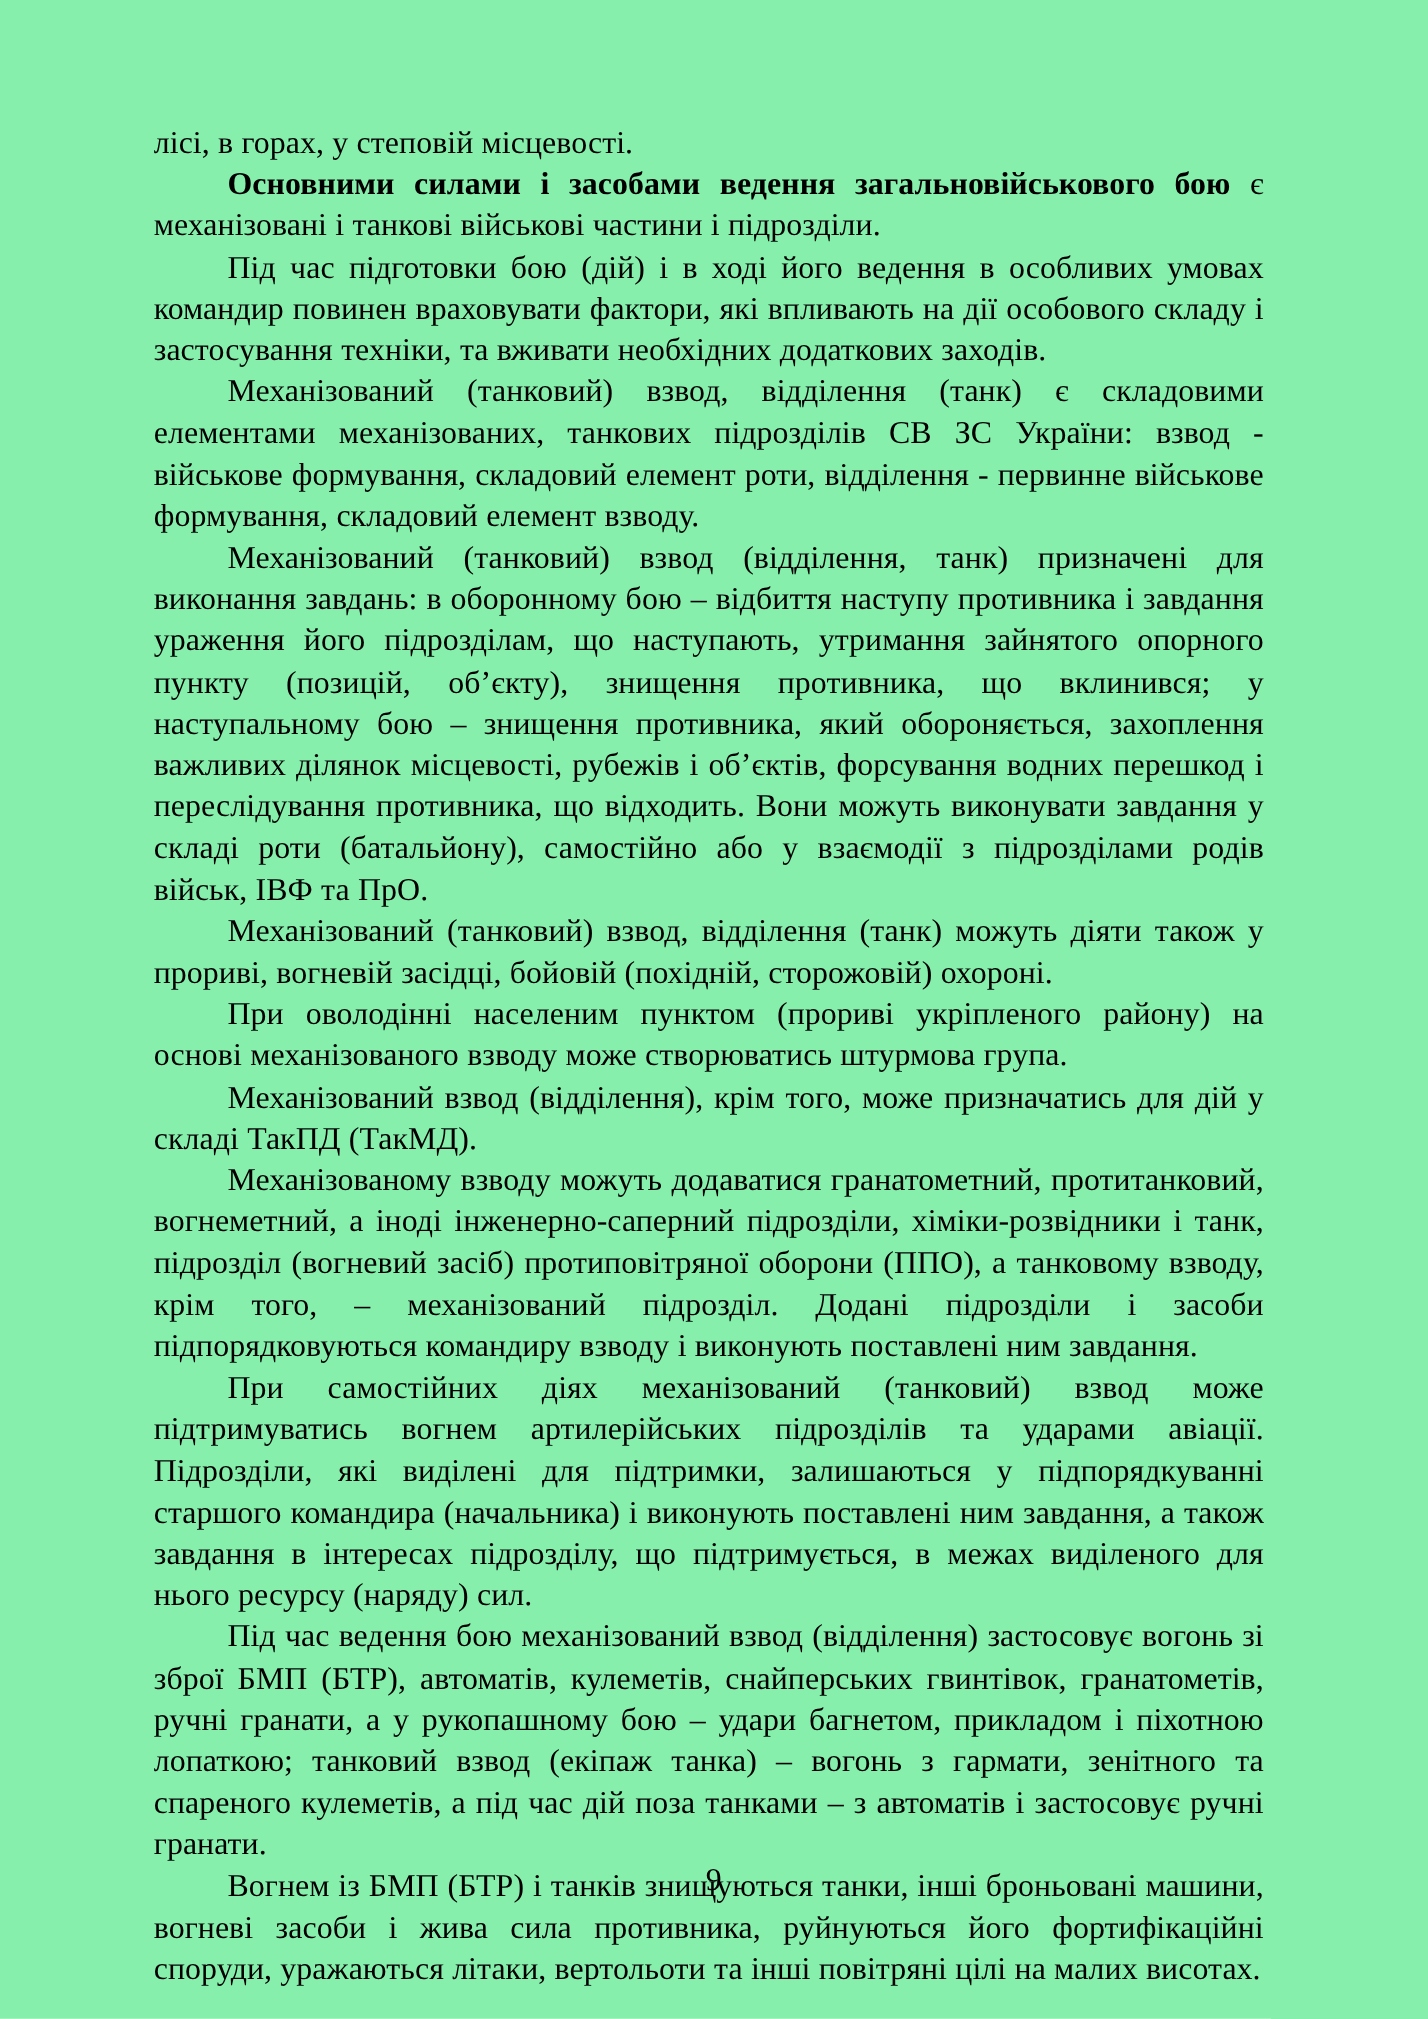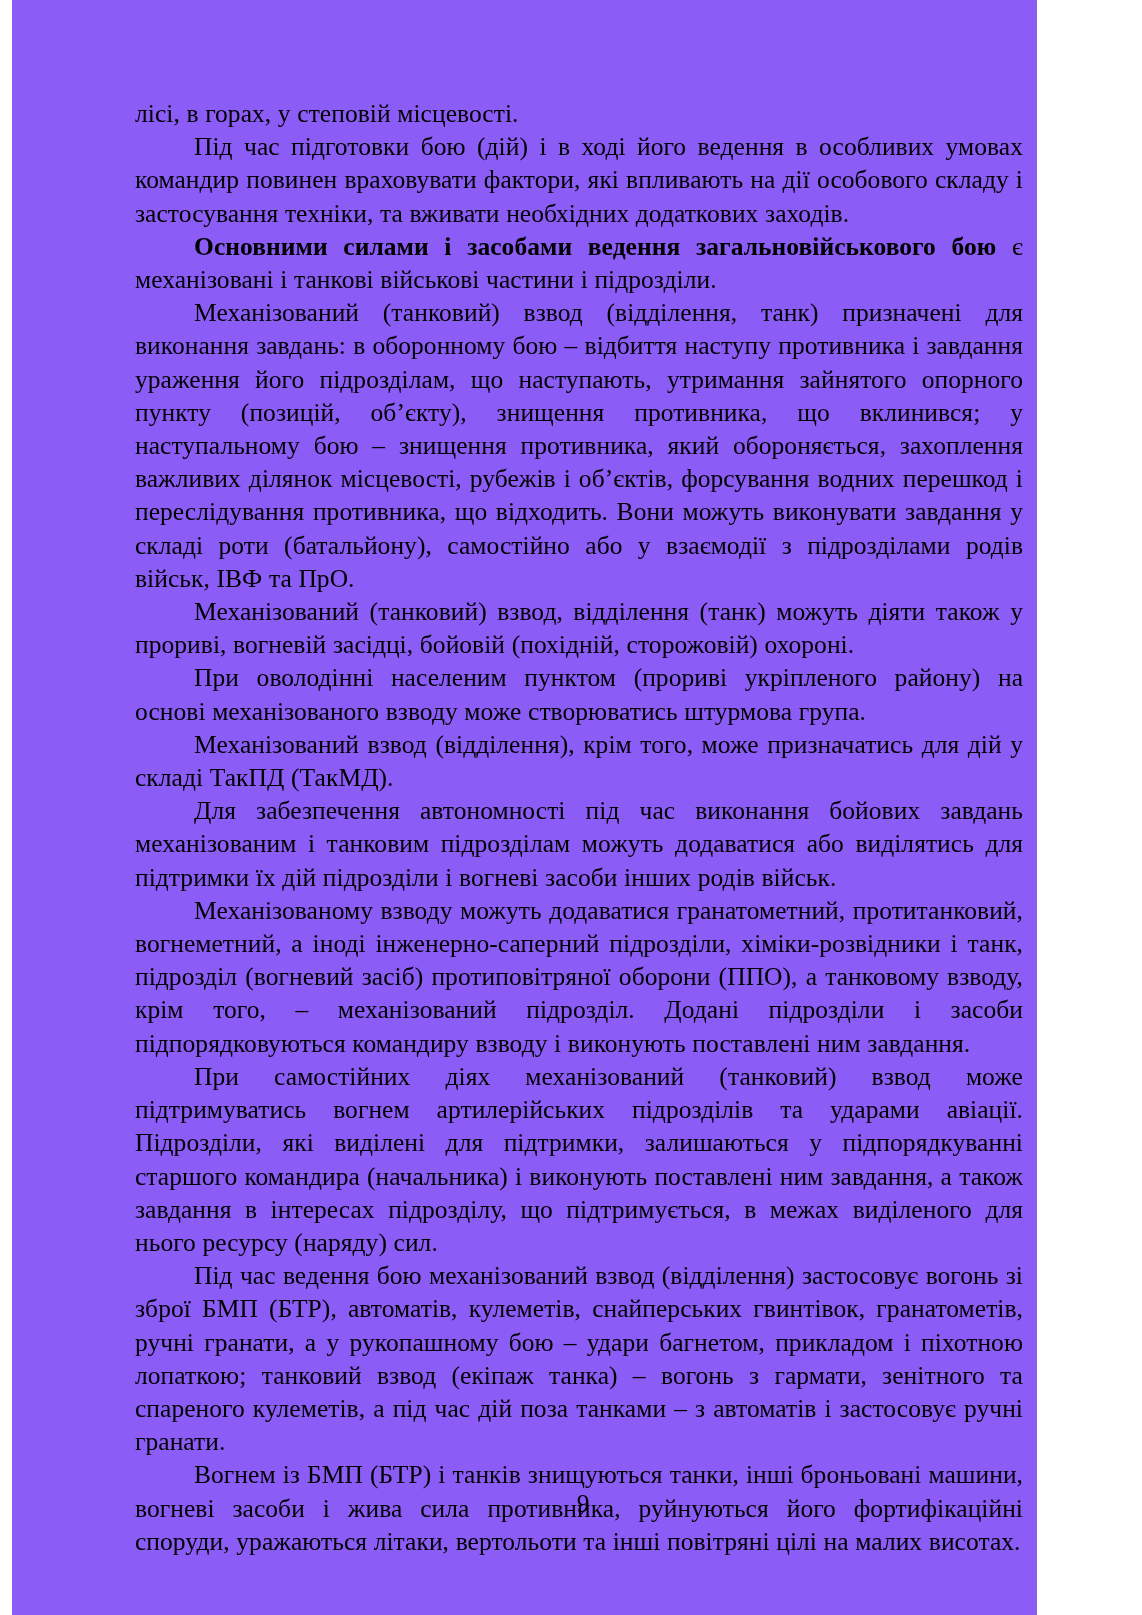--- a/index.html
+++ b/index.html
@@ -13,24 +13,24 @@
     height: 1615px;
     position: relative;
     font-family: "Liberation Serif", "DejaVu Serif", serif;
     color: #000000;
     overflow: hidden;
   }
 
   .page {
     position: absolute;
     top: 0;
-    left: 12px;
-    width: 1025px;
+    left: 0;
+    width: 1142px;
     height: 1615px;
-    background: #8b5cf6;
+    background: #86efac;
     box-sizing: border-box;
   }
 
   .text-column {
     position: absolute;
     left: 123px;
     top: 97px;
     width: 888px;
   }
 
@@ -82,34 +82,34 @@
 </style>
 </head>
 <body>
 
 <div class="page">
 
   <div class="text-column">
 
     <p class="para no-indent nostretch">лісі, в горах, у степовій місцевості.</p>
 
+    <p class="para indent nostretch"><b class="bold-phrase">Основними силами і засобами ведення загальновійськового бою</b><span> є механізовані і танкові військові частини і підрозділи.</span></p>
+
     <p class="para indent nostretch">Під час підготовки бою (дій) і в ході його ведення в особливих умовах командир повинен враховувати фактори, які впливають на дії особового складу і застосування техніки, та вживати необхідних додаткових заходів.</p>
 
-    <p class="para indent nostretch"><b class="bold-phrase">Основними силами і засобами ведення загальновійськового бою</b><span> є механізовані і танкові військові частини і підрозділи.</span></p>
-
+    <p class="para indent nostretch">Механізований (танковий) взвод, відділення (танк) є складовими елементами механізованих, танкових  підрозділів СВ ЗС України: взвод - військове формування, складовий елемент роти, відділення - первинне військове формування, складовий елемент взводу.</p>
 
     <p class="para indent nostretch">Механізований (танковий) взвод (відділення, танк) призначені для виконання завдань: в оборонному бою – відбиття наступу противника і завдання ураження його підрозділам, що наступають, утримання зайнятого опорного пункту (позицій, об’єкту), знищення противника, що вклинився; у наступальному бою – знищення противника, який обороняється, захоплення важливих ділянок місцевості, рубежів і об’єктів, форсування водних перешкод і переслідування противника, що відходить. Вони можуть виконувати завдання у складі роти (батальйону), самостійно або у взаємодії з підрозділами родів військ, ІВФ та ПрО.</p>
 
     <p class="para indent nostretch">Механізований (танковий) взвод, відділення (танк) можуть діяти також у прориві, вогневій засідці, бойовій (похідній, сторожовій) охороні.</p>
 
     <p class="para indent nostretch">При оволодінні населеним пунктом (прориві укріпленого району) на основі механізованого взводу може створюватись штурмова група.</p>
 
     <p class="para indent nostretch">Механізований взвод (відділення), крім того, може призначатись для дій у складі ТакПД (ТакМД).</p>
 
-    <p class="para indent nostretch">Для забезпечення автономності під час виконання бойових завдань механізованим і танковим підрозділам можуть додаватися або виділятись для підтримки їх дій підрозділи і вогневі засоби інших родів військ.</p>
 
     <p class="para indent nostretch">Механізованому взводу можуть додаватися гранатометний, протитанковий, вогнеметний, а іноді інженерно-саперний підрозділи, хіміки-розвідники і танк, підрозділ (вогневий засіб) протиповітряної оборони (ППО), а танковому взводу, крім того, – механізований підрозділ. Додані підрозділи і засоби підпорядковуються командиру взводу і виконують поставлені ним завдання.</p>
 
     <p class="para indent nostretch">При самостійних діях механізований (танковий) взвод може підтримуватись вогнем артилерійських підрозділів та ударами авіації. Підрозділи, які виділені для підтримки, залишаються у підпорядкуванні старшого командира (начальника) і виконують поставлені ним завдання, а також завдання в інтересах підрозділу, що підтримується, в межах виділеного для нього ресурсу (наряду) сил.</p>
 
     <p class="para indent nostretch">Під час ведення бою механізований взвод (відділення) застосовує вогонь зі зброї БМП (БТР), автоматів, кулеметів, снайперських гвинтівок, гранатометів, ручні гранати, а у рукопашному бою – удари багнетом, прикладом і піхотною лопаткою; танковий взвод (екіпаж танка) – вогонь з гармати, зенітного та спареного кулеметів, а під час дій поза танками – з автоматів і застосовує ручні гранати.</p>
 
     <p class="para indent nostretch">Вогнем із БМП (БТР) і танків знищуються танки, інші броньовані машини, вогневі засоби і жива сила противника, руйнуються його фортифікаційні споруди, уражаються літаки, вертольоти та інші повітряні цілі на малих висотах.</p>
 
   </div>

